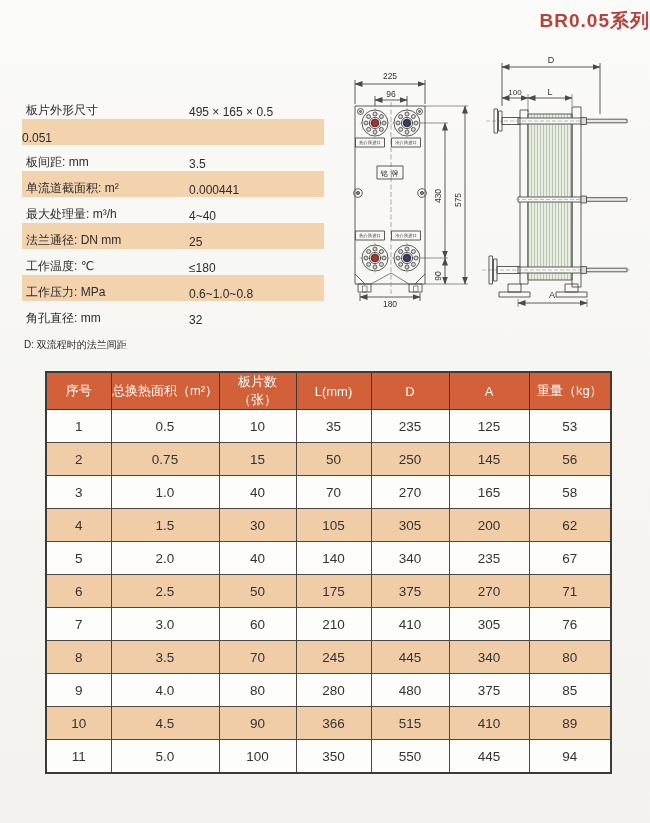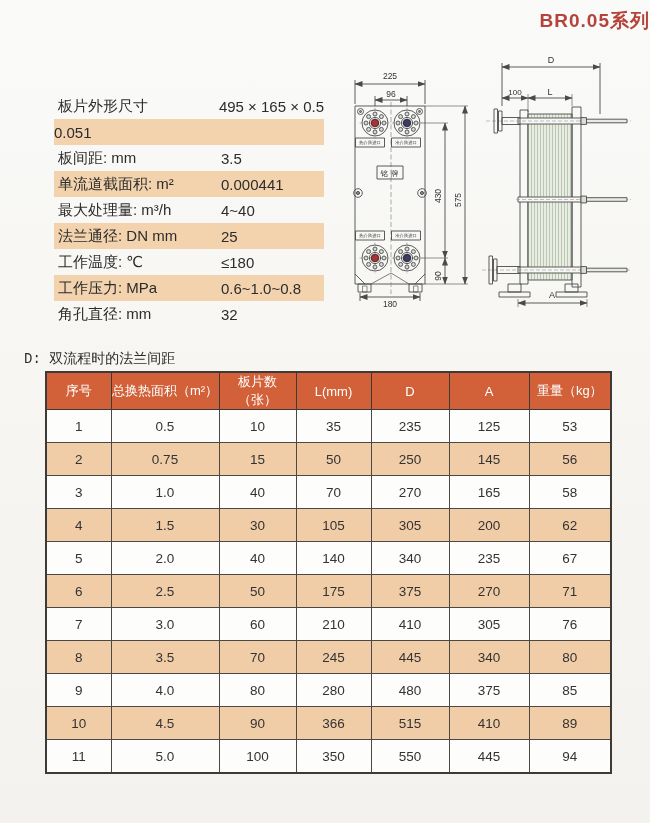--- a/index.html
+++ b/index.html
@@ -13,29 +13,29 @@
     background:linear-gradient(180deg,#fafaf8 0%,#f6f5f2 55%,#f3f2ee 100%);
   }
   .title {
     position:absolute; top:8px; left:0; width:100%;
     text-align:right; color:#b5433b; font-size:19px; font-weight:bold;
     letter-spacing:1px;
   }
   
   .specs { position:absolute; left:22px; top:93px; width:302px; }
   .spec-row {
-    display:flex; align-items:center; height:26px;
-    font-size:15px; color:#2c2c2c;margin-left:32px;
+    display:flex; align-items:flex-end; height:26px;
+    font-size:12px; color:#2c2c2c;
   }
   .spec-row.shaded { background:#f3d3ae; }
   .spec-label { width:163px; padding-left:4px; white-space:nowrap; }
   .spec-value { white-space:nowrap; }
   .footnote {
-    position:absolute; left:24px; top:350px;
-    font-size:14px; color:#2c2c2c;font-family:Liberation Mono, monospace;
+    position:absolute; left:24px; top:338px;
+    font-size:10px; color:#2c2c2c;
   }
   
   .drawing { position:absolute; left:338px; top:48px; }
   .drawing * { vector-effect:non-scaling-stroke; }
   .drawing text {
     fill:#333; stroke:none;
     font-family:"Liberation Sans","DejaVu Sans",sans-serif;
   }
   
   .dtable {

